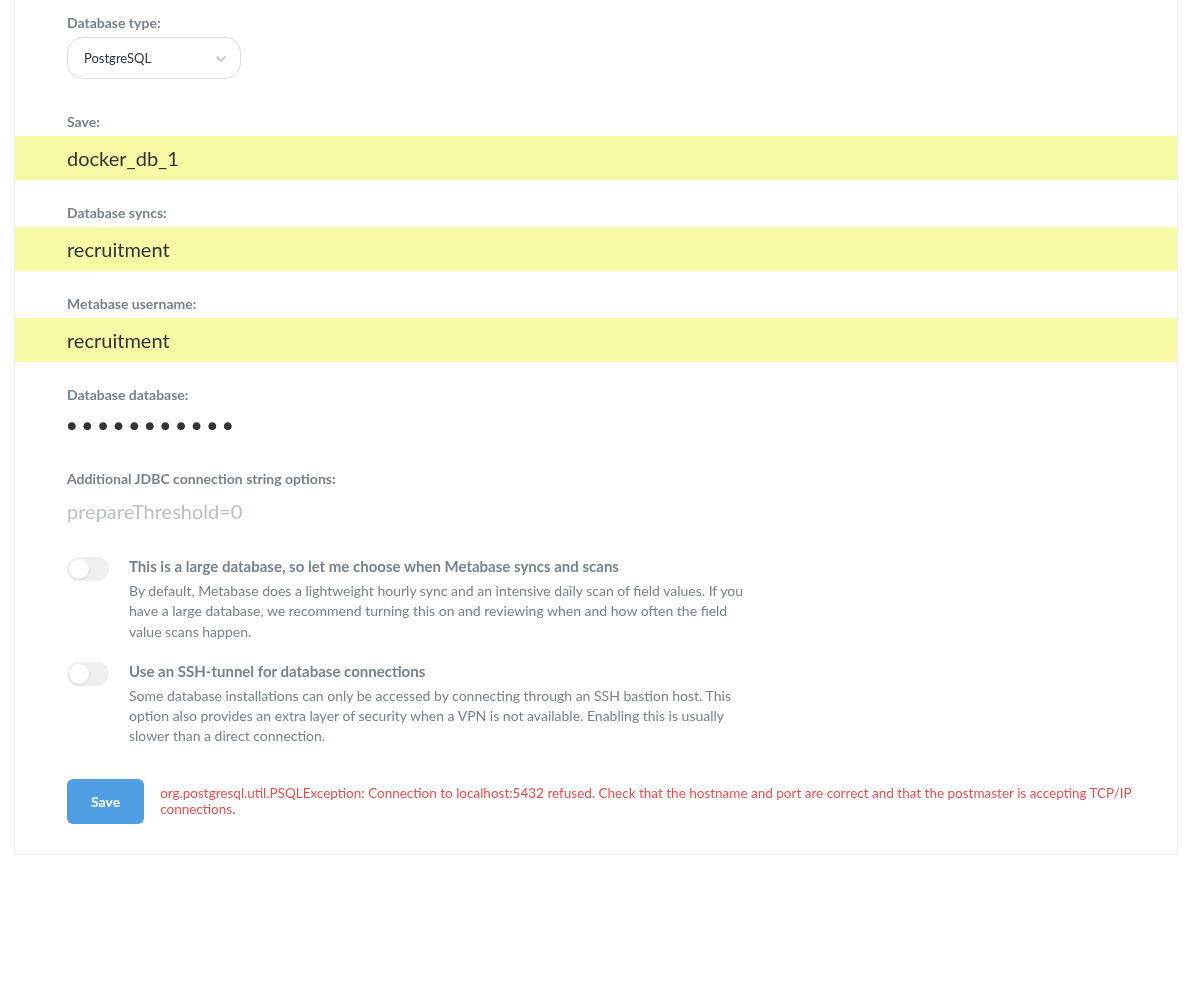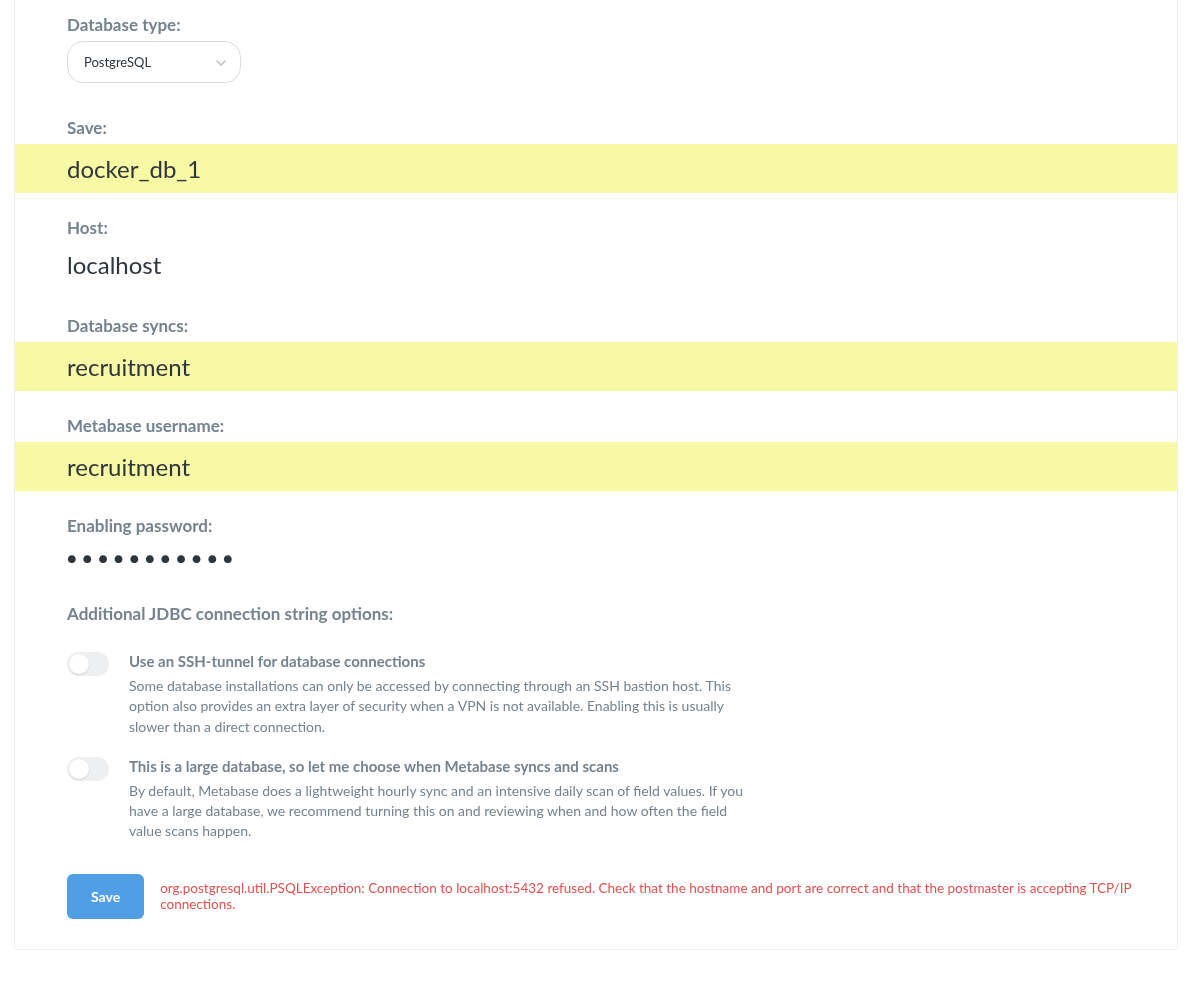--- a/index.html
+++ b/index.html
@@ -14,21 +14,21 @@
       border: 1px solid #eee;
       border-top: none;
       border-radius: 0 0 4px 4px;
       background: #fff;
       padding-bottom: 30px;
     }
     .field-group {
       margin-bottom: 10px;
     }
     .field-label {
-      font-size: 17px;
+      font-size: 14px;
       font-weight: 700;
       color: #74838f;
       padding: 14px 0 6px 52px;
       display: block;
     }
     .select-wrapper {
       padding: 0 0 10px 52px;
     }
     .select-box {
       position: relative;
@@ -54,21 +54,21 @@
       padding: 6px 0 12px 52px;
     }
     .text-input-row.highlighted {
       background: #f7f9a5;
       padding-top: 10px;
       padding-bottom: 10px;
     }
     .text-input {
       border: none;
       background: transparent;
-      font-size: 24px;
+      font-size: 20px;
       color: #2e353b;
       width: 100%;
       outline: none;
       font-family: inherit;
       font-weight: 400;
     }
     .text-input::placeholder {
       color: #b8bfc5;
     }
     .text-input.password {
@@ -157,70 +157,67 @@
     </div>
   </div>
 
   <div class="field-group">
     <label class="field-label">Save:</label>
     <div class="text-input-row highlighted">
       <input class="text-input" type="text" value="docker_db_1" style="">
     </div>
   </div>
 
-  <div class="field-group">
-    <label class="field-label">Host:</label>
-    <div class="text-input-row">
-      <input class="text-input" type="text" value="localhost" style="">
-    </div>
-  </div>
 
 
   <div class="field-group">
     <label class="field-label">Database syncs:</label>
     <div class="text-input-row highlighted">
       <input class="text-input" type="text" value="recruitment" style="">
     </div>
   </div>
 
   <div class="field-group">
     <label class="field-label">Metabase username:</label>
     <div class="text-input-row highlighted">
       <input class="text-input" type="text" value="recruitment" style="">
     </div>
   </div>
 
   <div class="field-group">
-    <label class="field-label">Enabling password:</label>
+    <label class="field-label">Database database:</label>
     <div class="text-input-row">
       <input class="text-input password" type="text" value="●●●●●●●●●●●" style="">
     </div>
   </div>
 
   <div class="field-group">
     <label class="field-label">Additional JDBC connection string options:</label>
+    <div class="text-input-row">
+      <input class="text-input" type="text" placeholder="prepareThreshold=0" style="">
+    </div>
   </div>
 
   <div class="toggle-section">
     <div class="toggle-switch">
       <div class="toggle-knob"></div>
     </div>
     <div class="toggle-text">
-      <div class="toggle-title">Use an SSH-tunnel for database connections</div>
-      <div class="toggle-desc">Some database installations can only be accessed by connecting through an SSH bastion host. This option also provides an extra layer of security when a VPN is not available. Enabling this is usually slower than a direct connection.</div>
+      <div class="toggle-title">This is a large database, so let me choose when Metabase syncs and scans</div>
+      <div class="toggle-desc">By default, Metabase does a lightweight hourly sync and an intensive daily scan of field values. If you have a large database, we recommend turning this on and reviewing when and how often the field value scans happen.</div>
     </div>
   </div>
 
   <div class="toggle-section">
     <div class="toggle-switch">
       <div class="toggle-knob"></div>
     </div>
     <div class="toggle-text">
-      <div class="toggle-title">This is a large database, so let me choose when Metabase syncs and scans</div>
-      <div class="toggle-desc">By default, Metabase does a lightweight hourly sync and an intensive daily scan of field values. If you have a large database, we recommend turning this on and reviewing when and how often the field value scans happen.</div>
+      <div class="toggle-title">Use an SSH-tunnel for database connections</div>
+      <div class="toggle-desc">Some database installations can only be accessed by connecting through an SSH bastion host. This option also provides an extra layer of security when a VPN is not available. Enabling this is usually slower than a direct connection.</div>
     </div>
   </div>
 
   <div class="footer-row">
     <button class="save-btn">Save</button>
     <div class="error-msg">org.postgresql.util.PSQLException: Connection to localhost:5432 refused. Check that the hostname and port are correct and that the postmaster is accepting TCP/IP connections.</div>
   </div>
 
 </div>
 

